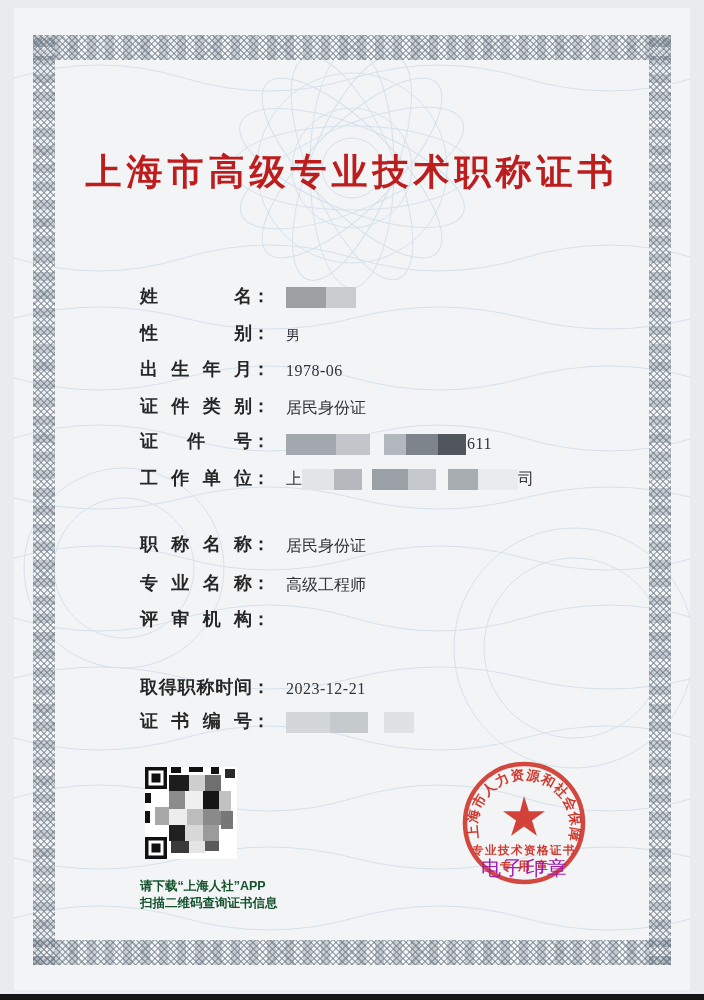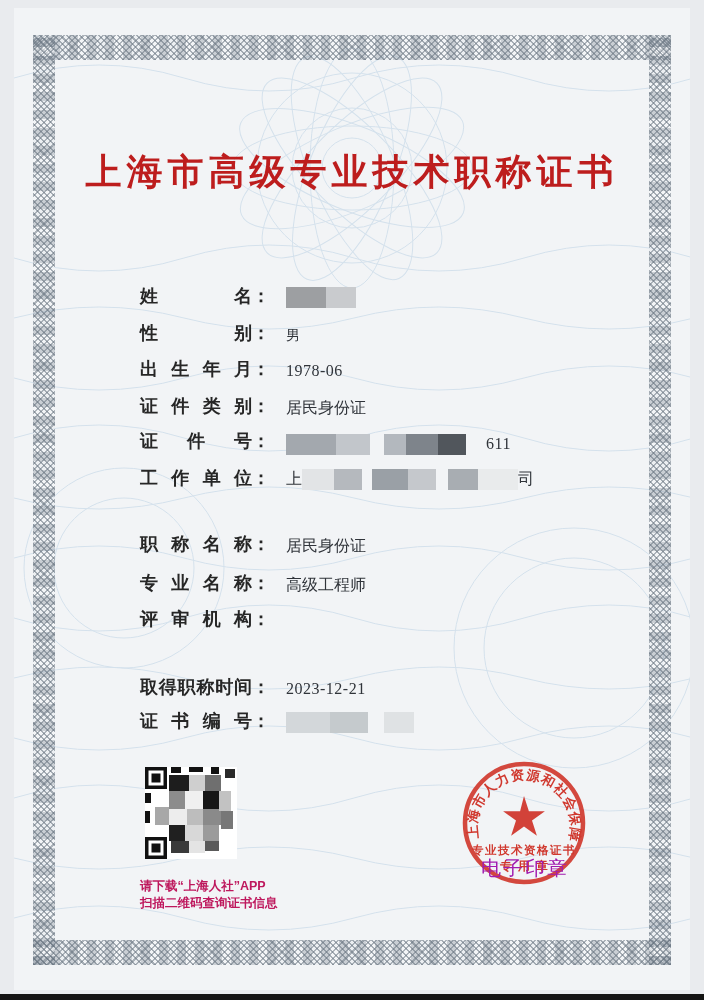--- a/index.html
+++ b/index.html
@@ -67,21 +67,21 @@
   .r10 { top:404px; } .r11 { top:438px; }
   
   .blur-strip { display:flex; align-items:center; margin-left:16px; padding-top:2px; }
   .bb { height:21px; display:inline-block; }
   .mix { display:flex; align-items:center; gap:0; }
   .cjk { font-family:"DejaVu Serif", serif; font-size:16px; color:#30343a; }
   
   .qr-wrap { position:absolute; left:145px; top:767px; }
   .qr-caption {
     position:absolute; left:140px; top:878px;
-    font-size:12.5px; font-weight:bold; color:#be185d; line-height:17px;
+    font-size:12.5px; font-weight:bold; color:#14532d; line-height:17px;
   }
   
   .seal-wrap { position:absolute; left:458px; top:757px; width:132px; height:132px; }
   .seal-overlay {
     position:absolute; left:481px; top:855px;
     font-size:20px; font-weight:normal; color:#a21caf; letter-spacing:2px;
     font-family:"Liberation Sans", sans-serif;
   }
 </style>
 </head>
@@ -186,21 +186,21 @@
         <span>号</span>
       </span>
       <span class="colon">：</span>
     <span class="blur-strip">
       <span class="bb" style="width:50px;background:#a3a8ae;"></span>
         <span class="bb" style="width:34px;background:#c2c6cb;"></span>
         <span class="bb" style="width:14px;background:transparent;"></span>
         <span class="bb" style="width:22px;background:#b3b8be;"></span>
         <span class="bb" style="width:32px;background:#7e848b;"></span>
         <span class="bb" style="width:28px;background:#51565c;"></span>
-        <span class="val num" style="margin-left:20px;padding-top:0;">611</span>
+        <span class="val num" style="margin-left:1px;padding-top:0;">611</span>
     </span>
   </div>
 
   <div class="row r6">
     <span class="lab">
         <span>工</span>
         <span>作</span>
         <span>单</span>
         <span>位</span>
       </span>

